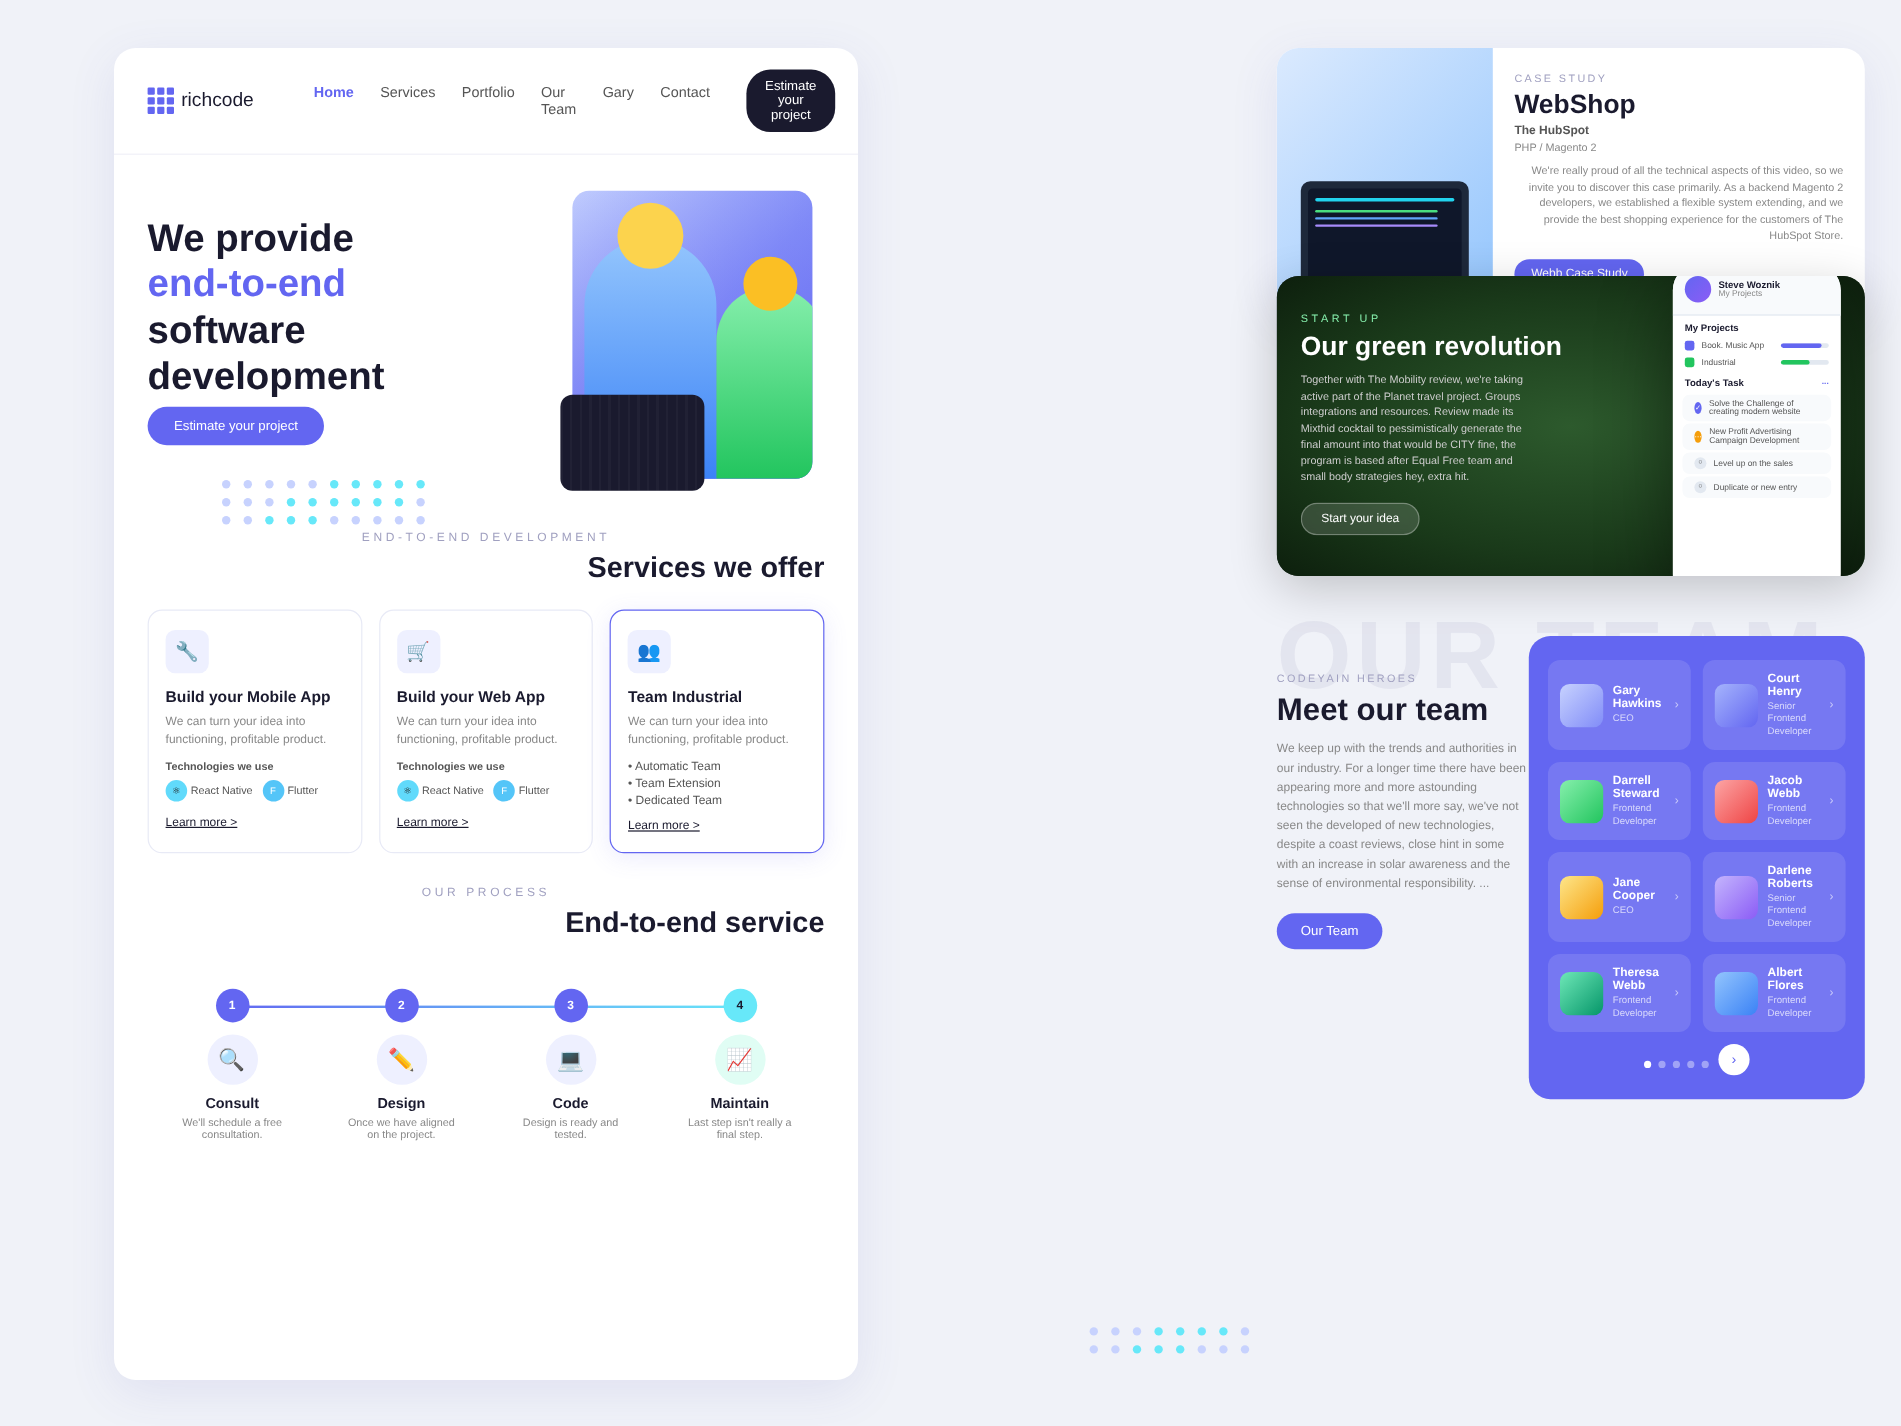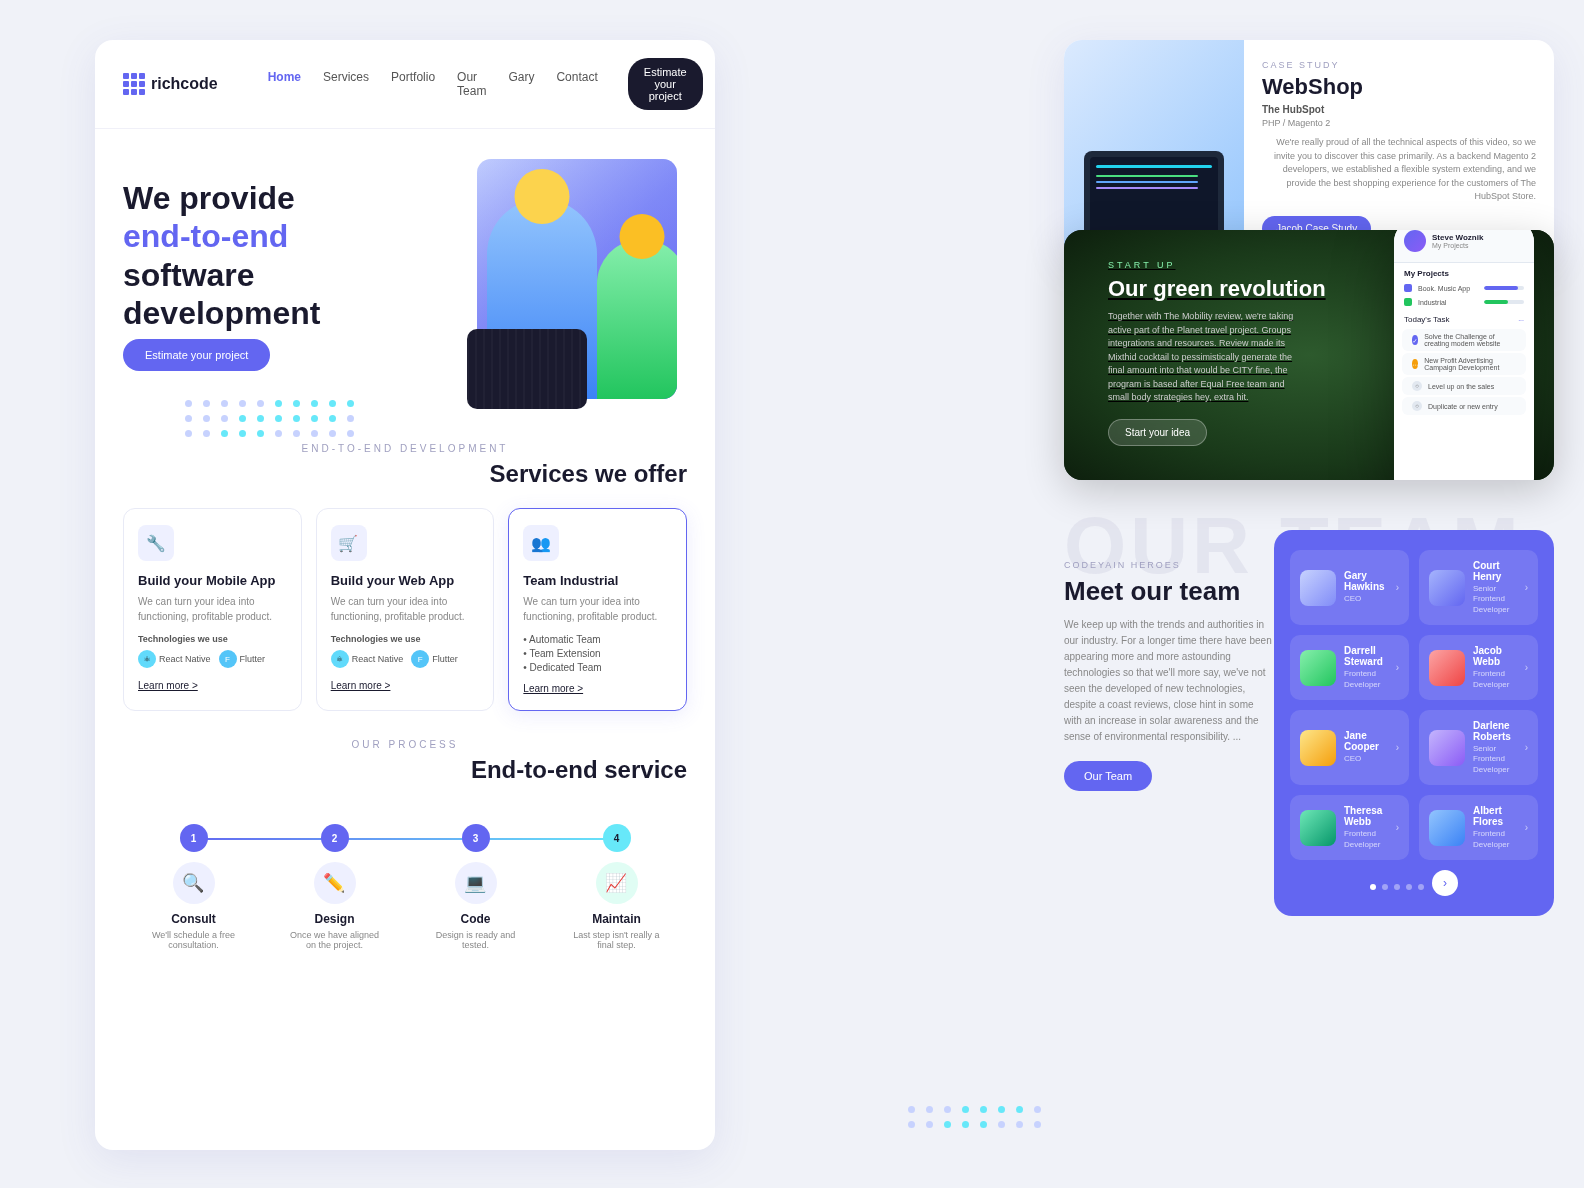--- a/index.html
+++ b/index.html
@@ -44,21 +44,21 @@
       grid-template-columns: repeat(3,6px);
       gap: 2px;
     }
     .logo-dot {
       width: 6px; height: 6px;
       border-radius: 1px;
       background: #6366f1;
     }
     .logo-text {
       font-size: 16px;
-      font-weight: 700;
+      font-weight: 400;
       color: #1a1a2e;
     }
     .nav-links {
       display: flex;
       gap: 22px;
       flex: 1;
     }
     .nav-link {
       font-size: 12px;
       color: #555;
@@ -453,24 +453,23 @@
       overflow: hidden;
       box-shadow: 0 10px 40px rgba(0,0,0,0.2);
     }
     .green-bg-tree {
       position: absolute;
       inset: 0;
       background: radial-gradient(ellipse at center, #2d5a2d 0%, #1a3a1a 60%, #0d1f0d 100%);
     }
     .green-content {
       position: absolute;
-      left: 44px;
+      left: 20px;
       top: 30px;
       z-index: 2;
-      text-decoration: underline;
     }
     .green-label {
       font-size: 9px;
       letter-spacing: 3px;
       text-transform: uppercase;
       color: #86efac;
       margin-bottom: 6px;
     }
     .green-title {
       font-size: 22px;
@@ -554,21 +553,21 @@
     .phone-proj-bar {
       height: 4px;
       border-radius: 2px;
       background: #e2e8f0;
       width: 40px;
       overflow: hidden;
     }
     .phone-proj-fill { height: 100%; border-radius: 2px; }
     .phone-task-label {
       font-size: 8px;
-      font-weight: 400;
+      font-weight: 700;
       color: #1a1a2e;
       padding: 6px 10px 3px;
       display: flex;
       justify-content: space-between;
     }
     .phone-task-item {
       display: flex;
       align-items: center;
       padding: 4px 10px;
       gap: 6px;
@@ -913,21 +912,21 @@
       <div class="laptop-screen"></div>
     </div>
     <div class="laptop-base"></div>
   </div>
   <div class="case-study-content">
     <div class="case-label">CASE STUDY</div>
     <div class="case-title">WebShop</div>
     <div class="case-subtitle">The HubSpot</div>
     <div class="case-tech">PHP / Magento 2</div>
     <div class="case-desc">We're really proud of all the technical aspects of this video, so we invite you to discover this case primarily. As a backend Magento 2 developers, we established a flexible system extending, and we provide the best shopping experience for the customers of The HubSpot Store.</div>
-    <button class="case-btn">Jacob Case Study</button>
+    <button class="case-btn">Webb Case Study</button>
   </div>
 </div>
 
 <div class="green-revolution">
   <div class="green-bg-tree"></div>
   <div class="green-content">
     <div class="green-label">START UP</div>
     <div class="green-title">Our green revolution</div>
     <div class="green-desc">Together with The Mobility review, we're taking active part of the Planet travel project. Groups integrations and resources. Review made its Mixthid cocktail to pessimistically generate the final amount into that would be CITY fine, the program is based after Equal Free team and small body strategies hey, extra hit.</div>
     <button class="green-btn">Start your idea</button>

